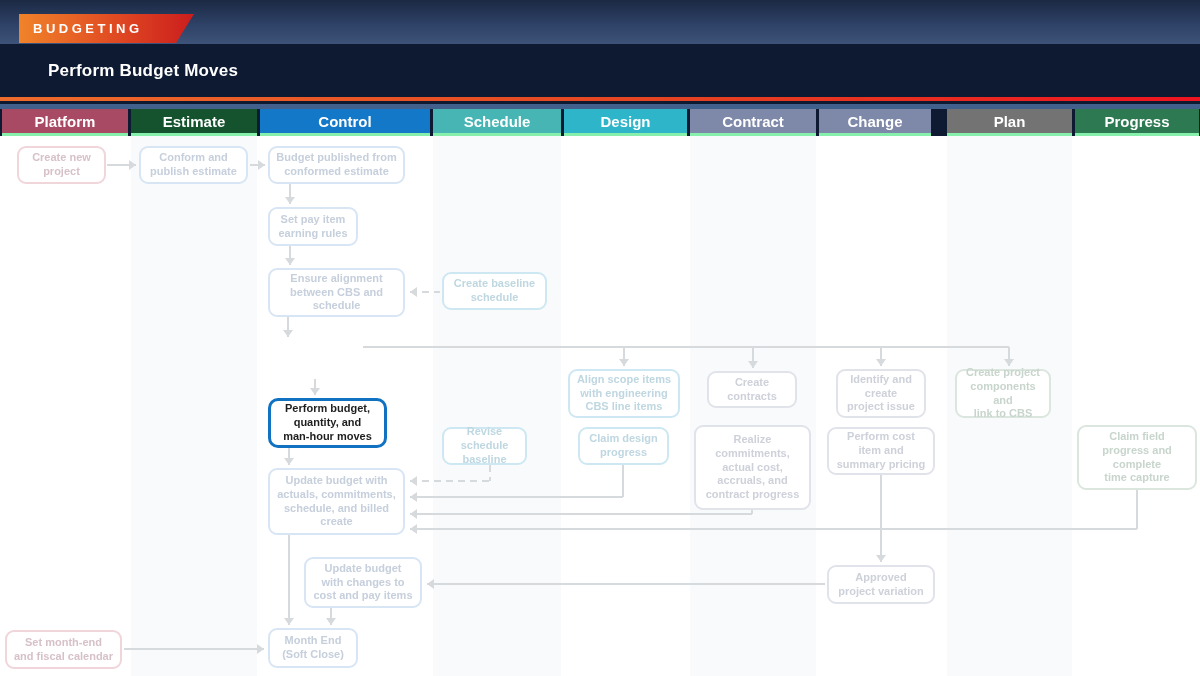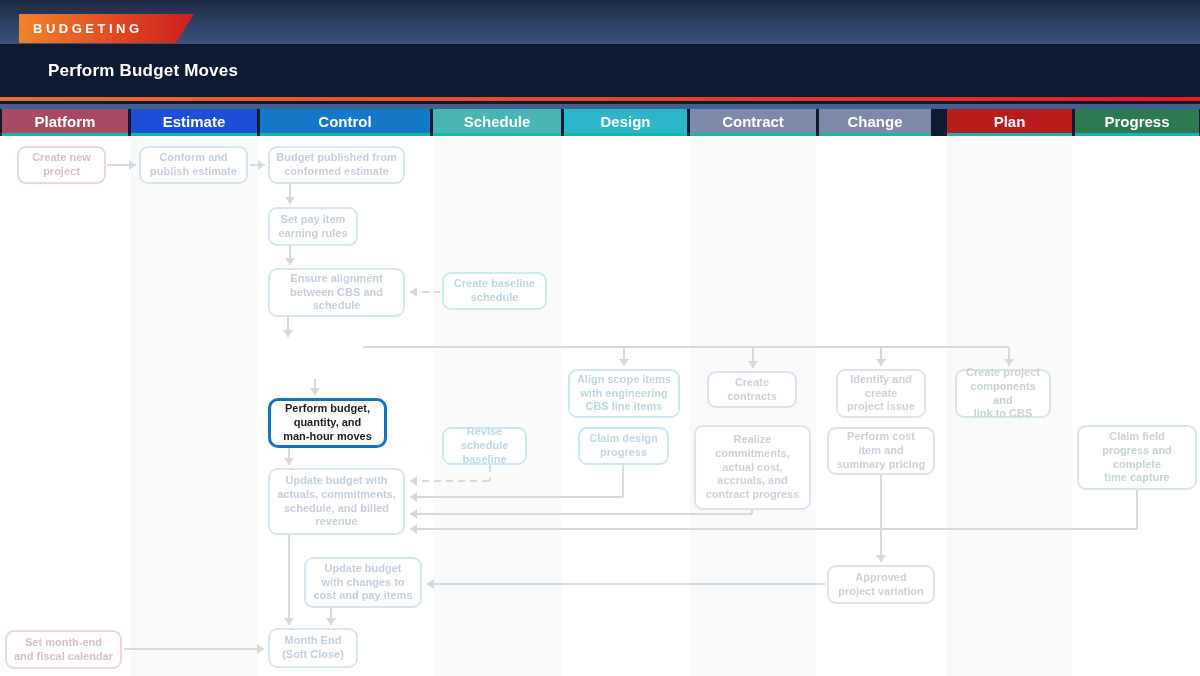--- a/index.html
+++ b/index.html
@@ -15,21 +15,21 @@
          display:flex;align-items:center;padding-left:14px;box-sizing:border-box;}
   .title-bar{position:absolute;left:0;top:44px;width:1200px;height:53px;background:#0d1a31;}
   .page-title{position:absolute;left:48px;top:0;height:53px;display:flex;align-items:center;
               color:#ffffff;font-size:17px;font-weight:600;letter-spacing:.2px;}
   .accent-line{position:absolute;left:0;top:97px;width:1200px;height:4px;
                background:linear-gradient(90deg,#ee6c2b 0%,#e44422 55%,#ee1420 100%);}
   .navy-strip{position:absolute;left:0;top:101px;width:1200px;height:3px;background:#0d1a31;}
   .slate-strip{position:absolute;left:0;top:104px;width:1200px;height:5px;background:#41608c;}
   
   .tab-row{position:absolute;left:0;top:109px;width:1200px;height:27px;background:#0d1a31;}
-  .tab{position:absolute;top:0;height:24px;border-bottom:3px solid #14b8a6;
+  .tab{position:absolute;top:0;height:24px;border-bottom:3px solid #86efac;
        color:#ffffff;font-size:15px;font-weight:700;
        display:flex;align-items:center;justify-content:center;cursor:pointer;}
   
   .stripe{position:absolute;top:136px;height:540px;background:rgba(110,130,160,0.045);}
   .node{position:absolute;box-sizing:border-box;border:2px solid;border-radius:9px;
         background:#ffffff;display:flex;align-items:center;justify-content:center;
         text-align:center;white-space:pre-line;font-size:11px;font-weight:600;
         line-height:1.25;padding:2px 3px;cursor:pointer;}
   .node.active{border-width:3px;border-radius:10px;z-index:5;}
   .seg{position:absolute;z-index:1;}
@@ -47,27 +47,27 @@
   </div>
   <div class="accent-line"></div>
   <div class="navy-strip"></div>
   <div class="slate-strip"></div>
   <div class="stripe" style="left: 131px; width: 126px;"></div>
     <div class="stripe" style="left: 433px; width: 128px;"></div>
     <div class="stripe" style="left: 690px; width: 126px;"></div>
     <div class="stripe" style="left: 947px; width: 125px;"></div>
     <div class="tab-row">
       <div class="tab" style="left: 2px; width: 126px; background: rgb(168, 74, 99);">Platform</div>
-      <div class="tab" style="left: 131px; width: 126px; background: #1d4ed8;">Estimate</div>
+      <div class="tab" style="left: 131px; width: 126px; background: #14532d;">Estimate</div>
       <div class="tab" style="left: 260px; width: 170px; background: rgb(20, 120, 200);">Control</div>
       <div class="tab" style="left: 433px; width: 128px; background: rgb(70, 181, 179);">Schedule</div>
       <div class="tab" style="left: 564px; width: 123px; background: rgb(46, 181, 201);">Design</div>
       <div class="tab" style="left: 690px; width: 126px; background: rgb(126, 136, 168);">Contract</div>
       <div class="tab" style="left: 819px; width: 112px; background: rgb(126, 136, 168);">Change</div>
-      <div class="tab" style="left: 947px; width: 125px; background: #b91c1c;">Plan</div>
+      <div class="tab" style="left: 947px; width: 125px; background: #737373;">Plan</div>
       <div class="tab" style="left: 1075px; width: 124px; background: rgb(45, 122, 82);">Progress</div>
     </div>
   <div id="canvas"></div>
 <div class="seg" style="left: 107px; top: 164px; width: 29px; height: 2px; background: rgb(215, 218, 221);"></div>
     <div class="ah" style="left: 129px; top: 160px; border-width: 5px 0px 5px 7px; border-color: transparent transparent transparent rgb(215, 218, 221);"></div>
     <div class="seg" style="left: 250px; top: 164px; width: 15px; height: 2px; background: rgb(215, 218, 221);"></div>
     <div class="ah" style="left: 258px; top: 160px; border-width: 5px 0px 5px 7px; border-color: transparent transparent transparent rgb(215, 218, 221);"></div>
     <div class="seg" style="left: 289px; top: 184px; width: 2px; height: 20px; background: rgb(215, 218, 221);"></div>
     <div class="ah" style="left: 285px; top: 197px; border-width: 7px 5px 0px; border-color: rgb(215, 218, 221) transparent transparent;"></div>
     <div class="seg" style="left: 289px; top: 246px; width: 2px; height: 19px; background: rgb(215, 218, 221);"></div>
@@ -150,21 +150,21 @@
     <div class="node" style="left: 827px; top: 427px; width: 108px; height: 48px; border-color: rgb(225, 227, 234); color: rgb(206, 209, 218);">Perform cost
 item and
 summary pricing</div>
     <div class="node" style="left: 1077px; top: 425px; width: 120px; height: 65px; border-color: rgb(219, 230, 222); color: rgb(200, 213, 204);">Claim field
 progress and
 complete
 time capture</div>
     <div class="node" style="left: 268px; top: 468px; width: 137px; height: 67px; border-color: rgb(216, 229, 244); color: rgb(198, 207, 220);">Update budget with
 actuals, commitments,
 schedule, and billed
-revenue</div>
+create</div>
     <div class="node" style="left: 304px; top: 557px; width: 118px; height: 51px; border-color: rgb(216, 229, 244); color: rgb(198, 207, 220);">Update budget
 with changes to
 cost and pay items</div>
     <div class="node" style="left: 827px; top: 565px; width: 108px; height: 39px; border-color: rgb(225, 227, 234); color: rgb(206, 209, 218);">Approved
 project variation</div>
     <div class="node" style="left: 5px; top: 630px; width: 117px; height: 39px; border-color: rgb(240, 213, 218); color: rgb(215, 193, 200);">Set month-end
 and fiscal calendar</div>
     <div class="node" style="left: 268px; top: 628px; width: 90px; height: 40px; border-color: rgb(216, 229, 244); color: rgb(198, 207, 220);">Month End
 (Soft Close)</div>
   </div>

